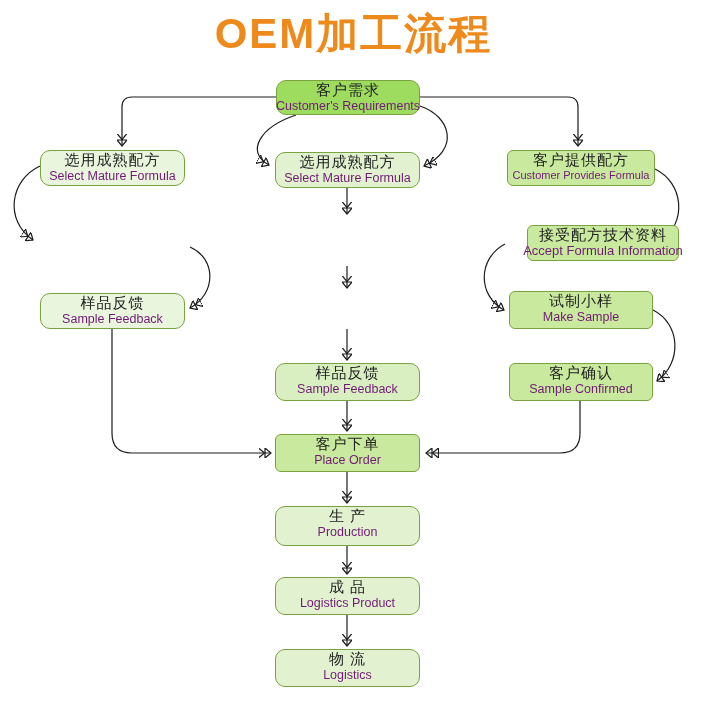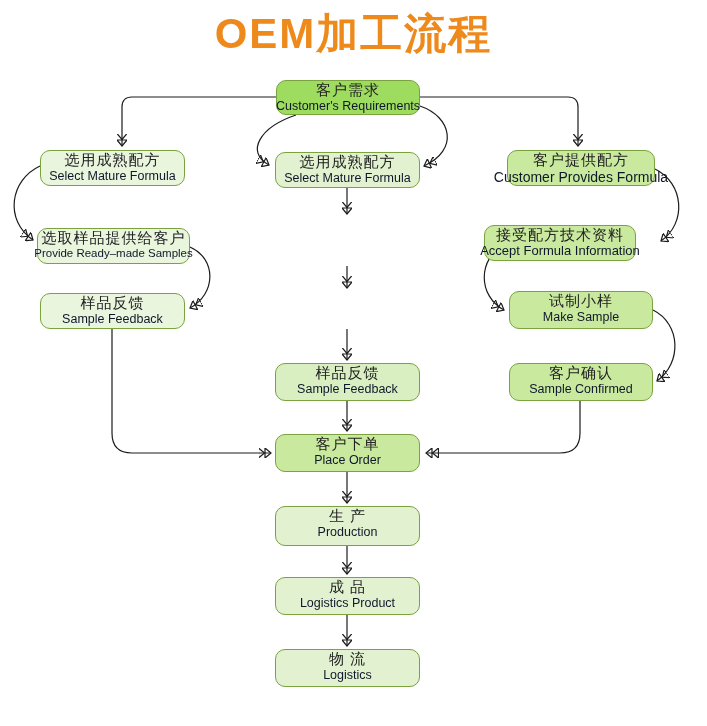--- a/index.html
+++ b/index.html
@@ -15,26 +15,26 @@
   svg.wires{position:absolute;left:0;top:0;}
   svg.wires path{fill:none;stroke:#1c1c1c;stroke-width:1.2px;}
   .node{
     position:absolute;box-sizing:border-box;
     border:1px solid var(--border-color,#7aa23f);
     border-radius:10px;
     display:flex;flex-direction:column;align-items:center;justify-content:flex-start;
     text-align:center;
   }
   .bright{background:var(--fill-bright,#9edc5f);}
-  .medium{background:var(--fill-medium,#c9ea9e);}
+  .medium{background:var(--fill-medium,#c9ea9e);border-radius:6px;}
   .soft{background:var(--fill-soft,#d9efc2);}
   .pale{background:var(--fill-pale,#e9f5dd);}
   .pale2{background:var(--fill-pale2,#e2f2d0);}
   .zh{font-size:15px;letter-spacing:1px;color:#222;line-height:1.18;white-space:nowrap;}
-  .en{font-size:12.5px;color:#0f172a;line-height:1.15;white-space:nowrap;}
+  .en{font-size:12.5px;color:#701a75;line-height:1.15;white-space:nowrap;}
   .en.wrap{white-space:pre-line;}
 </style>
 </head>
 <body>
 
 <div id="stage">
 
   <div class="title">OEM加工流程</div>
 
   <svg class="wires" width="707" height="726" viewBox="0 0 707 726">
@@ -71,24 +71,20 @@
   <div class="node bright" style="left:276px;top:80px;width:144px;height:35px">
     <div class="zh">客户需求</div>
     <div class="en">Customer's Requirements</div>
   </div>
 
   <div class="node pale" style="left:40px;top:150px;width:145px;height:36px">
     <div class="zh">选用成熟配方</div>
     <div class="en">Select Mature Formula</div>
   </div>
 
-  <div class="node pale" style="left:37px;top:228px;width:153px;height:36px">
-    <div class="zh">选取样品提供给客户</div>
-    <div class="en" style="font-size:11.5px">Provide Ready–made Samples</div>
-  </div>
 
   <div class="node pale" style="left:40px;top:293px;width:145px;height:36px">
     <div class="zh">样品反馈</div>
     <div class="en">Sample Feedback</div>
   </div>
 
   <div class="node pale2" style="left:275px;top:152px;width:145px;height:36px">
     <div class="zh">选用成熟配方</div>
     <div class="en">Select Mature Formula</div>
   </div>
@@ -115,24 +111,24 @@
     <div class="en">Logistics Product</div>
   </div>
 
   <div class="node pale2" style="left:275px;top:649px;width:145px;height:38px">
     <div class="zh">物 流</div>
     <div class="en">Logistics</div>
   </div>
 
   <div class="node medium" style="left:507px;top:150px;width:148px;height:36px">
     <div class="zh">客户提供配方</div>
-    <div class="en" style="font-size:14px">Customer Provides Formula</div>
+    <div class="en" style="font-size:11px">Customer Provides Formula</div>
   </div>
 
-  <div class="node medium" style="left:484px;top:225px;width:152px;height:36px">
+  <div class="node medium" style="left:527px;top:225px;width:152px;height:36px">
     <div class="zh">接受配方技术资料</div>
     <div class="en" style="font-size:13px">Accept Formula Information</div>
   </div>
 
   <div class="node medium" style="left:509px;top:291px;width:144px;height:38px">
     <div class="zh">试制小样</div>
     <div class="en">Make Sample</div>
   </div>
 
   <div class="node medium" style="left:509px;top:363px;width:144px;height:38px">

